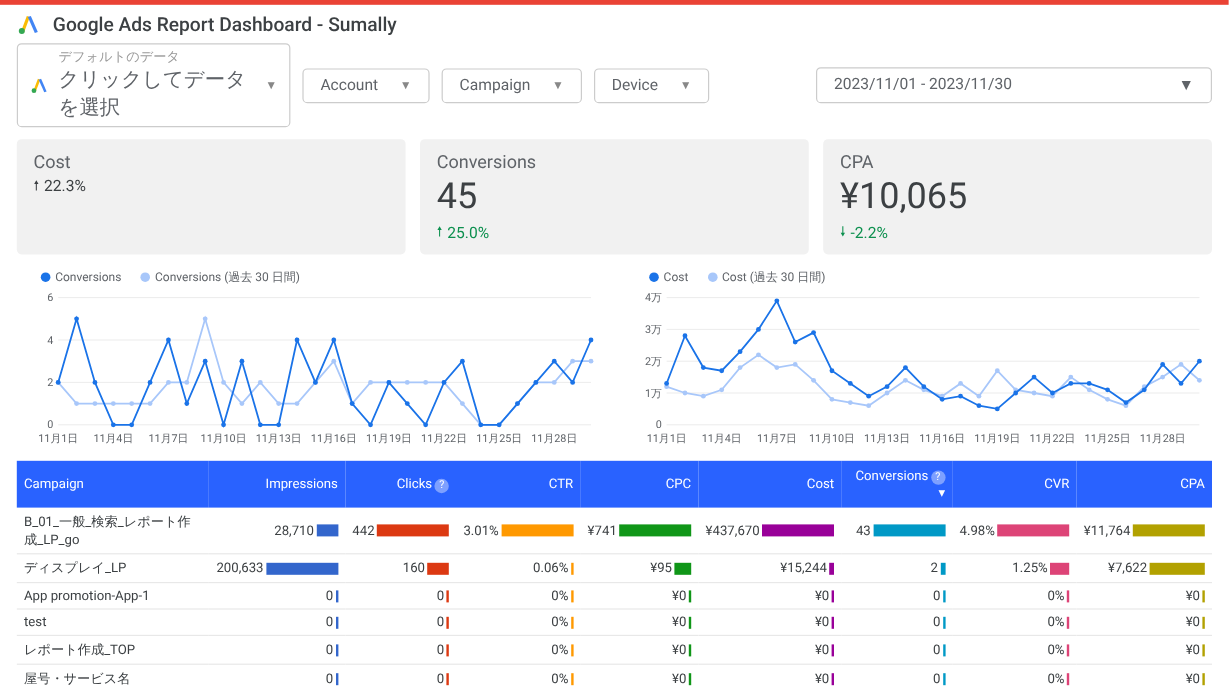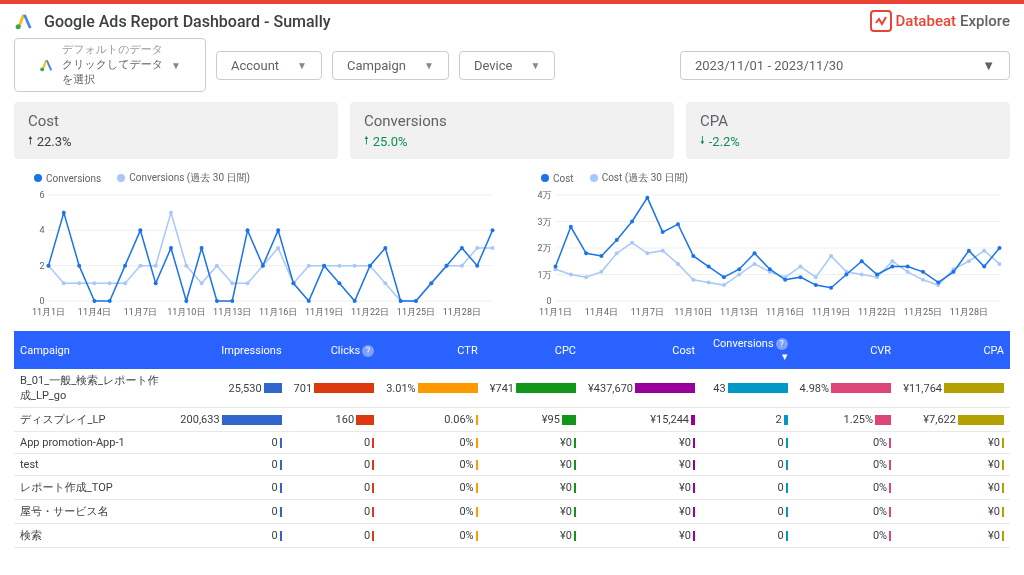--- a/index.html
+++ b/index.html
@@ -6,23 +6,23 @@
 body { font-family: Roboto, Arial, sans-serif; background: #fff; width: 1024px; height: 575px; overflow: hidden; }
 .topbar { height: 4px; background: #ea4335; }
 .header { display: flex; align-items: center; padding: 6px 14px; justify-content: space-between; }
 .header-left { display: flex; align-items: flex-end; gap: 10px; }
 .logo { width: 20px; height: 20px; }
 .title { font-size: 16px; font-weight: 500; color: #3c4043; }
 .brand { display: flex; align-items: center; gap: 4px; font-size: 15px; font-weight: 500; color: #ea4335; }
 .brand-ex { color: #5f6368; }
 .brand-icon { width: 22px; height: 22px; border: 2px solid #ea4335; border-radius: 4px; display:flex; align-items:center; justify-content:center; }
 .controls { display: flex; gap: 10px; padding: 0 14px 10px; align-items:center; }
-.data-select { display:flex; align-items:center; gap:8px; border:1px solid #ccc; border-radius:4px; padding:4px 24px; width:192px; background:#fff; }
+.data-select { display:flex; align-items:center; gap:8px; border:1px solid #ccc; border-radius:4px; padding:4px 10px; width:228px; background:#fff; }
 .data-select .ds-text { font-size: 11px; color:#999; line-height:1.3; }
-.ds-sub { color:#5f6368; font-size:11px; }
+.ds-sub { color:#5f6368; font-size:17px; }
 .drop { border:1px solid #ccc; border-radius:4px; padding:6px 14px; font-size:13px; color:#5f6368; display:flex; align-items:center; gap:18px; background:#fff;justify-content:center;}
 .drop .caret { font-size:10px; color:#888; }
 .date-range { margin-left:auto; border:1px solid #ccc; border-radius:4px; padding:6px 14px; font-size:13px; color:#5f6368; width:330px; display:flex; justify-content:space-between; background:#fff;}
 .cards { display:flex; gap:12px; padding:0 14px 10px; }
 .card { flex:1; background:#f1f1f1; border-radius:4px; padding:10px 14px 8px; }
 .card-label { font-size:15px; color:#5f6368; margin-bottom:2px; }
 .card-value { font-size:30px; color:#3c4043; font-weight:400; margin-bottom:4px; }
 .card-change { font-size:13px; display:flex; align-items:center; gap:4px; }
 .change-up { color:#0d904f; }
 .change-neutral { color:#3c4043; }
@@ -53,29 +53,20 @@
 
 <div class="header">
   <div class="header-left">
     <svg class="logo" viewBox="0 0 24 24">
         <path fill="#fbbc04" d="M4 20l6-16 3 1-6 16z"></path>
         <path fill="#4285f4" d="M14 4l7 16-3 1-7-16z"></path>
         <circle fill="#34a853" cx="5" cy="19" r="3"></circle>
       </svg>
     <div class="title">Google Ads Report Dashboard - Sumally</div>
   </div>
-  <div class="brand">
-    <span class="brand-icon">
-        <svg width="12" height="12" viewBox="0 0 12 12">
-          <polyline points="1,8 4,4 7,9 11,2" fill="none" stroke="#ea4335" stroke-width="2"></polyline>
-        </svg>
-      </span>
-    <span>Databeat</span>
-    <span class="brand-ex">Explore</span>
-  </div>
 </div>
 
 <div class="controls">
   <div class="data-select">
     <svg class="logo" width="18" height="18" viewBox="0 0 24 24">
         <path fill="#fbbc04" d="M4 20l6-16 3 1-6 16z"></path>
         <path fill="#4285f4" d="M14 4l7 16-3 1-7-16z"></path>
         <circle fill="#34a853" cx="5" cy="19" r="3"></circle>
       </svg>
     <div>
@@ -102,24 +93,26 @@
     </div>
 </div>
 
 <div class="cards" id="cards">
     <div class="card">
       <div class="card-label">Cost</div>
       <div class="card-change change-neutral"><span class="arrow">🠕</span> 22.3%</div>
     </div>
     <div class="card">
       <div class="card-label">Conversions</div>
+      <div class="card-value">45</div>
       <div class="card-change change-up"><span class="arrow">🠕</span> 25.0%</div>
     </div>
     <div class="card">
       <div class="card-label">CPA</div>
+      <div class="card-value">¥10,065</div>
       <div class="card-change change-up"><span class="arrow">🠗</span> -2.2%</div>
     </div>
   </div>
 
 <div class="charts">
   <div class="chart">
     <div class="chart-legend" id="legend0">
         <div class="leg-item">
           <span class="leg-dot" style="background:#1a73e8"></span>
           <span>Conversions</span>
@@ -323,27 +316,27 @@
           <th class="r">Conversions<span class="info-circ">?</span> <span>▾</span></th>
           <th class="r">CVR</th>
           <th class="r">CPA</th>
         </tr>
       </thead>
     <tbody id="tbody">
         <tr>
     <td>B_01_一般_検索_レポート作成_LP_go</td>
     <td class="r">
             <div class="bar-cell">
-              <span>25,530</span>
+              <span>28,710</span>
               <span class="mini-bar c-blue" style="width:18px"></span>
             </div>
           </td>
     <td class="r">
             <div class="bar-cell">
-              <span>701</span>
+              <span>442</span>
               <span class="mini-bar c-red" style="width:60px"></span>
             </div>
           </td>
     <td class="r">
             <div class="bar-cell">
               <span>3.01%</span>
               <span class="mini-bar c-orange" style="width:60px"></span>
             </div>
           </td>
     <td class="r">

